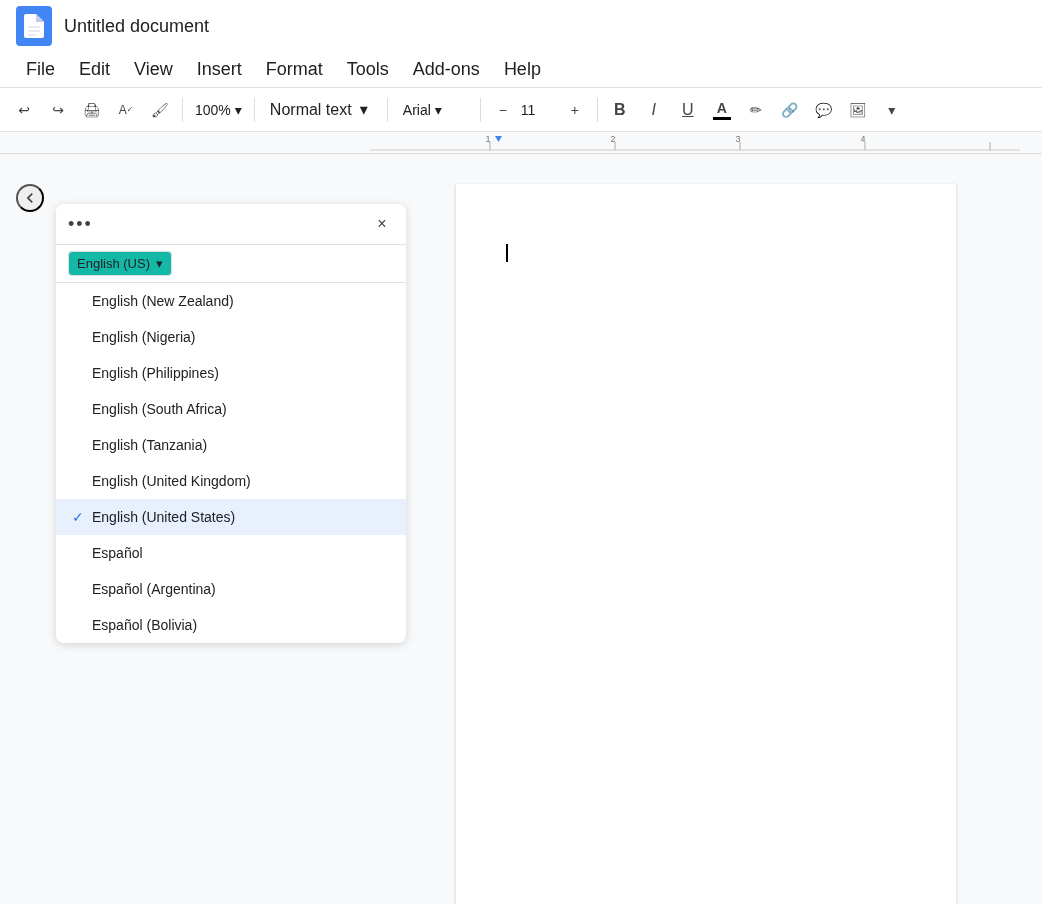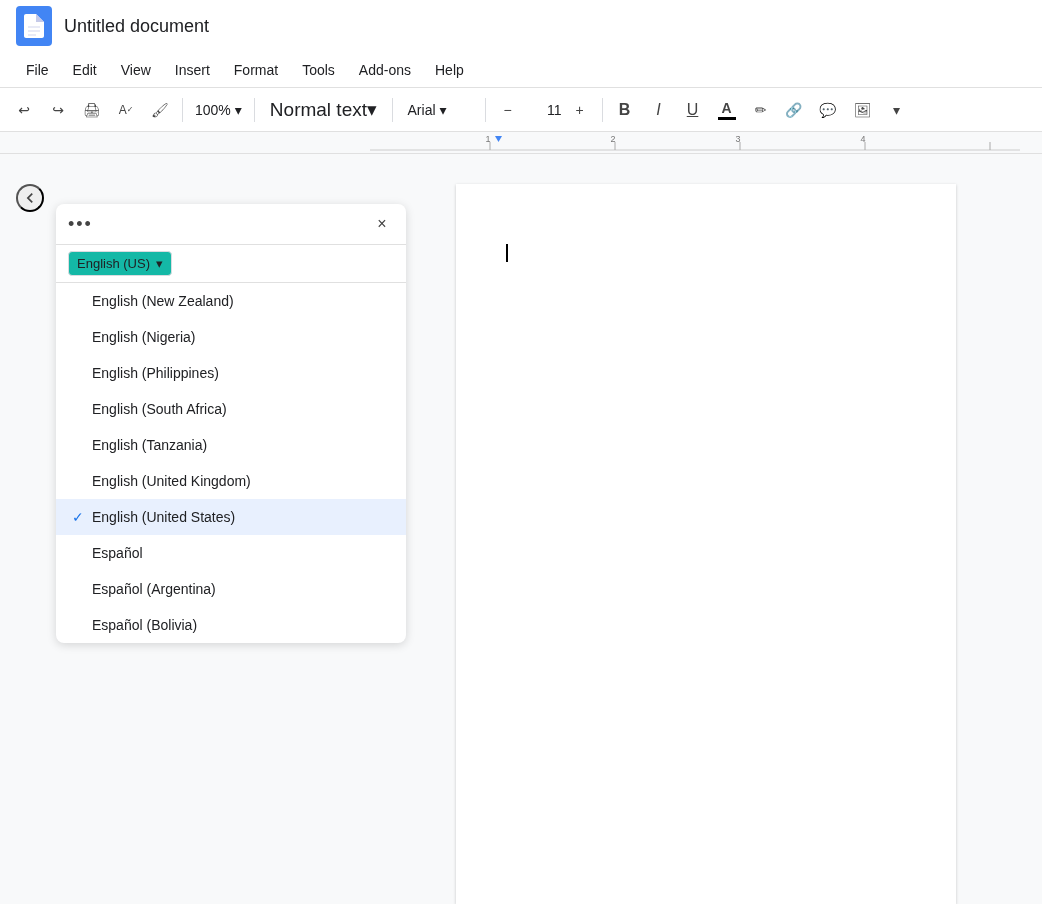--- a/index.html
+++ b/index.html
@@ -34,21 +34,21 @@
       display: flex;
       align-items: center;
       padding: 0 16px;
       background: #fff;
       height: 36px;
       border-bottom: 1px solid #e0e0e0;
       gap: 4px;
     }
     .menu-item {
       padding: 4px 10px;
-      font-size: 14px;
+      font-size: 18px;
       color: #202124;
       cursor: pointer;
       border-radius: 4px;
     }
 
     
     .toolbar {
       display: flex;
       align-items: center;
       padding: 4px 8px;
@@ -82,45 +82,45 @@
       cursor: pointer;
       border-radius: 4px;
       color: #202124;
       gap: 4px;
     }
     .style-selector {
       display: flex; align-items: center;
       padding: 2px 8px;
       border: 1px solid transparent;
       background: transparent;
-      font-size: 19px;
-      cursor: pointer;
-      border-radius: 4px;
-      color: #202124;
-      gap: 0;
+      font-size: 16px;
+      cursor: pointer;
+      border-radius: 4px;
+      color: #202124;
+      gap: 8px;
       min-width: 120px;
     }
     .font-selector {
       display: flex; align-items: center;
       padding: 2px 8px;
       border: 1px solid transparent;
       background: transparent;
       font-size: 14px;
       cursor: pointer;
       border-radius: 4px;
       color: #202124;
       gap: 4px;
       min-width: 80px;
     }
     .font-size-control {
       display: flex; align-items: center;
       gap: 2px;
     }
     .font-size-value {
-      width: 36px; text-align: right;
+      width: 36px; text-align: left;
       font-size: 14px;
       color: #202124;
       border: none;
       background: transparent;
     }
     .bold-btn { font-weight: bold; font-size: 16px; }
     .italic-btn { font-style: italic; font-size: 16px; }
     .underline-btn { text-decoration: underline; font-size: 16px; }
 
     

